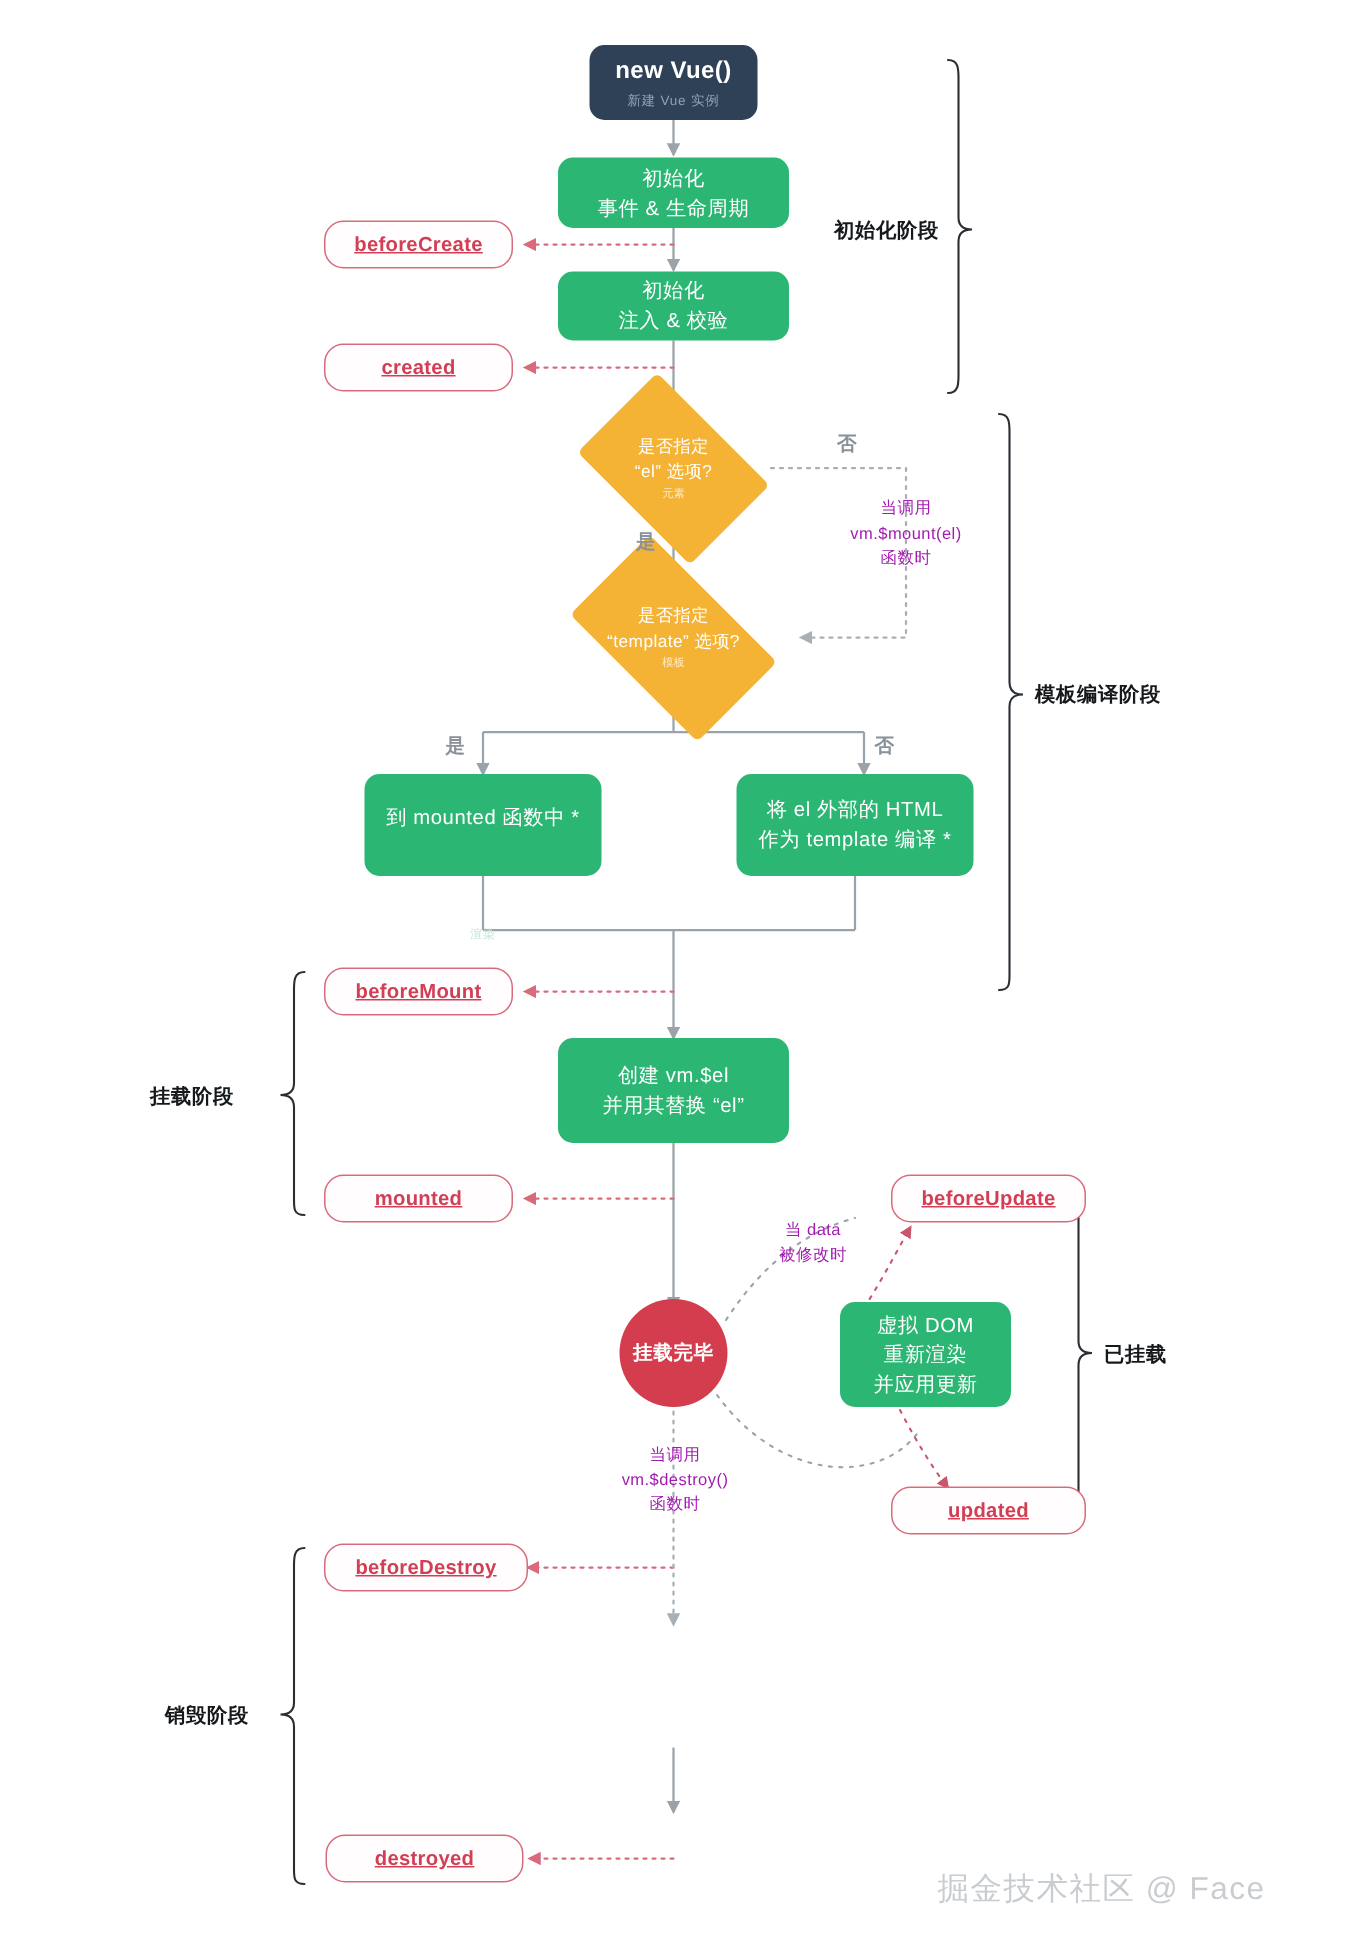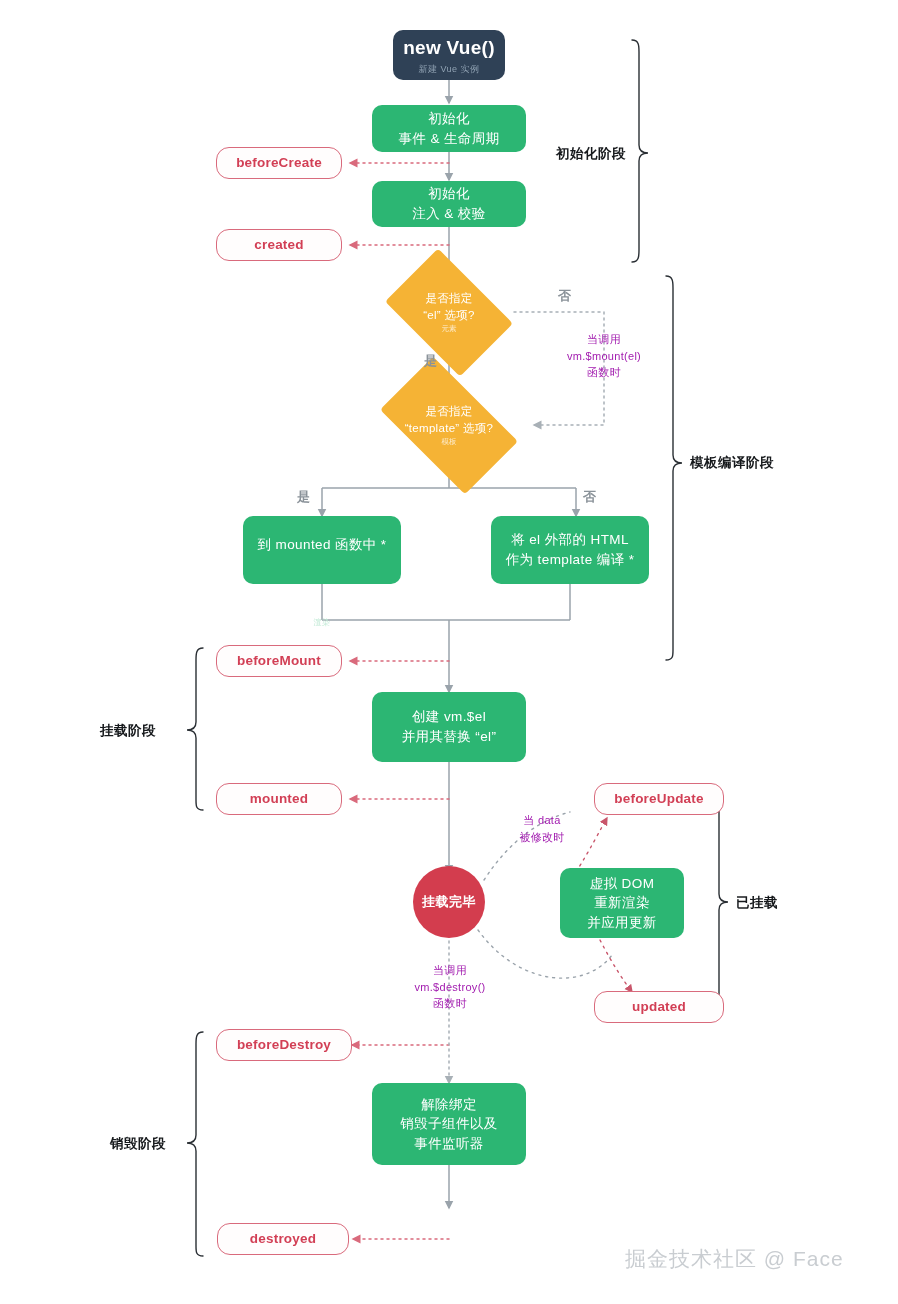--- a/index.html
+++ b/index.html
@@ -30,39 +30,40 @@
     justify-content:center;
     text-align:center;
     line-height:1.45;
   }
   
   .node-start{
     background:#2f4156;
     border-radius:10px;
     color:#ffffff;
   }
-  .node-start .t1{font-size:19px;font-weight:bold;letter-spacing:.3px;}
+  .node-start .t1{font-size:16px;font-weight:bold;letter-spacing:.3px;}
   .node-start .t2{font-size:9px;color:#8fa1b2;margin-top:2px;letter-spacing:.5px;}
   
   .node-green{
     background:#2cb673;
     border-radius:10px;
     color:#ffffff;
   }
   .node-green .line{font-size:13.5px;letter-spacing:.4px;}
   .node-green .sub{font-size:8px;color:#bfe9d4;margin-top:19px;letter-spacing:.5px;}
   
   .node-hook{
     border:1.6px solid #d96a7c;
     border-radius:13px;
     background:#fffdfd;
     color:#d23f55;
     font-weight:bold;
     font-size:13.5px;
     letter-spacing:.2px;
+    text-decoration:underline;
   }
   
   .node-circle{
     background:#d6success;
   }
   .node-circle{
     background:#d33d4e;
     border-radius:50%;
     color:#ffffff;
     font-size:13px;
@@ -277,39 +278,34 @@
   </div>
 
   <div class="node node-hook" style="left:594px;top:783px;width:130px;height:32px;">
     <span>beforeUpdate</span>
   </div>
 
   <div class="node node-circle" style="left:413px;top:866px;width:72px;height:72px;">
     <span>挂载完毕</span>
   </div>
 
-  <div class="node node-green" style="left:560px;top:868px;width:124px;height:70px;">
+  <div class="node node-green" style="left:560px;top:868px;width:114px;height:70px;">
     <div class="line">虚拟 DOM</div>
     <div class="line">重新渲染</div>
     <div class="line">并应用更新</div>
   </div>
 
   <div class="node node-hook" style="left:594px;top:991px;width:130px;height:32px;">
     <span>updated</span>
   </div>
 
   <div class="node node-hook" style="left:216px;top:1029px;width:136px;height:32px;">
     <span>beforeDestroy</span>
   </div>
 
-  <div class="node node-green" style="left:372px;top:1083px;width:154px;height:82px;">
-    <div class="line">解除绑定</div>
-    <div class="line">销毁子组件以及</div>
-    <div class="line">事件监听器</div>
-  </div>
 
   <div class="node node-hook" style="left:217px;top:1223px;width:132px;height:32px;">
     <span>destroyed</span>
   </div>
 
 
   <div class="label-yn" style="left:558px;top:287px;">否</div>
   <div class="label-yn" style="left:424px;top:352px;">是</div>
   <div class="label" style="left:540px;top:331px;width:128px;">当调用
 vm.$mount(el)

